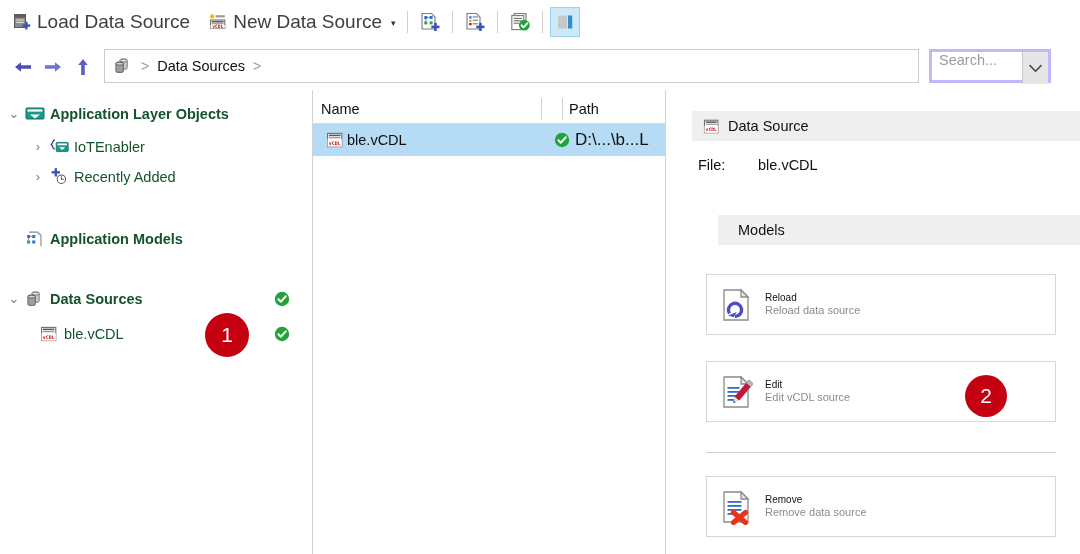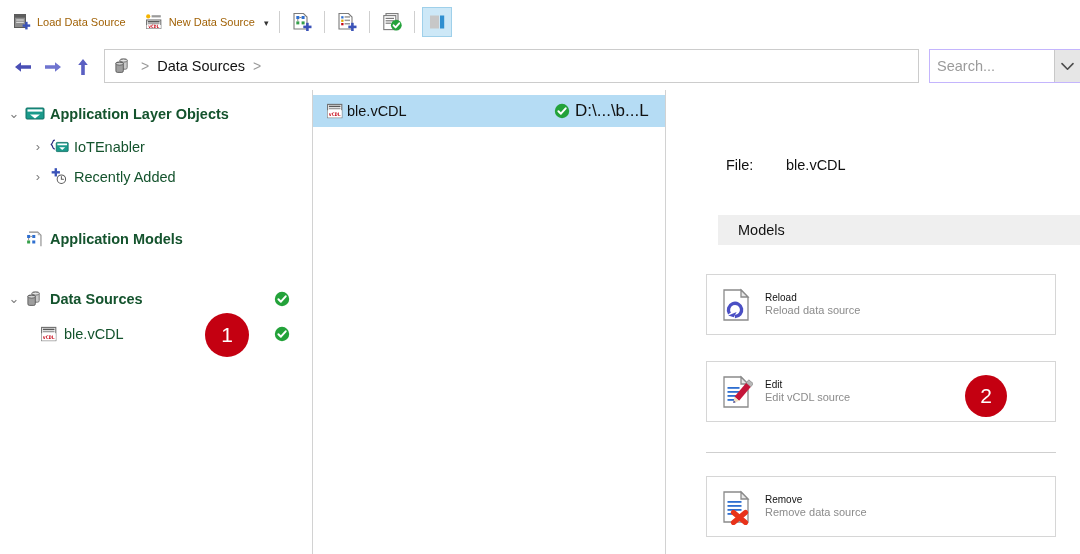--- a/index.html
+++ b/index.html
@@ -20,21 +20,21 @@
     background:#ffffff;
     display:flex;align-items:center;
     padding-left:8px;
     box-sizing:border-box;
   }
   .tb-btn{
     display:flex;align-items:center;gap:5px;
     height:30px;padding:0 4px;
     cursor:default;white-space:nowrap;
   }
-  .tb-btn .lbl{font-size:11px;color:#a16207;}
+  .tb-btn .lbl{font-size:19px;color:#404040;}
   .tb-caret{
     margin-left:4px;font-size:9px;color:#333;line-height:1;
     transform:translateY(1px);
   }
   .tb-sep{
     width:1px;height:22px;background:#cfcfcf;margin:0 7px;
   }
   .tb-icon-btn{
     width:30px;height:30px;display:flex;align-items:center;justify-content:center;
     border:1px solid transparent;box-sizing:border-box;
@@ -58,23 +58,23 @@
   .breadcrumb{
     position:absolute;left:104px;top:5px;
     width:815px;height:34px;
     border:1px solid #cccccc;background:#ffffff;
     display:flex;align-items:center;
     padding-left:8px;box-sizing:border-box;gap:6px;
   }
   .bc-sep{color:#9a9a9a;font-size:14px;padding:0 2px;}
   .bc-text{font-size:14.5px;color:#111;}
   .searchbox{
-    position:absolute;left:929px;top:5px;width:152px;height:34px;
-    border:1px solid #c4b5fd;background:#ffffff;
-    display:flex;align-items:center;box-sizing:border-box;
+    position:absolute;left:929px;top:5px;width:122px;height:34px;
+    border:3px solid #c4b5fd;background:#ffffff;
+    display:flex;box-sizing:border-box;
   }
   .searchbox .ph{
     flex:1;padding-left:7px;font-size:14.5px;color:#9b9b9b;
   }
   .search-drop{
     width:25px;height:32px;background:#e6e6e6;border-left:1px solid #c8c8c8;
     display:flex;align-items:center;justify-content:center;
   }
 
   
@@ -124,21 +124,21 @@
   .detail{
     position:absolute;left:666px;top:95px;width:414px;height:459px;background:#ffffff;
   }
   .d-header{
     position:absolute;left:26px;top:16px;width:388px;height:30px;
     background:#efefef;display:flex;align-items:center;padding-left:10px;
     box-sizing:border-box;gap:7px;
   }
   .d-header .txt{font-size:14.5px;color:#111;}
   .d-field{
-    position:absolute;left:32px;top:62px;display:flex;align-items:center;margin-left:28px;
+    position:absolute;left:32px;top:62px;display:flex;align-items:center;
   }
   .d-field .k{font-size:14.5px;color:#111;width:60px;}
   .d-field .v{font-size:14.5px;color:#111;}
   .d-actions-bar{
     position:absolute;left:52px;top:120px;width:362px;height:30px;
     background:#efefef;display:flex;align-items:center;padding-left:20px;
     box-sizing:border-box;
   }
   .d-actions-bar .txt{font-size:14.5px;color:#111;}
 
@@ -409,20 +409,27 @@
       <span class="tstatus">
         <svg width="16" height="16" viewBox="0 0 16 16">
           <circle cx="8" cy="8" r="7.2" fill="#23a23a"></circle>
           <path d="M4.4 8.2 L6.9 10.7 L11.7 5.3" stroke="#ffffff" stroke-width="2" fill="none" stroke-linecap="round" stroke-linejoin="round"></path>
         </svg>
       </span>
     </div>
   </div>
 
   <div class="list">
+    <div class="list-head">
+      <div class="lh-cell" style="width:228px;">Name</div>
+      <div class="lh-div" style="left:228px;"></div>
+      <div class="lh-cell" style="width:20px;"></div>
+      <div class="lh-div" style="left:249px;"></div>
+      <div class="lh-cell" style="width:100px;">Path</div>
+    </div>
 
     <div class="list-row sel">
       <span class="lr-icon">
         <svg width="20" height="20" viewBox="0 0 20 20">
           <rect x="2.6" y="3.4" width="14.2" height="13.2" fill="#ffffff" stroke="#6e6e6e" stroke-width="1.1"></rect>
           <rect x="3.9" y="4.6" width="11.6" height="1.6" fill="#5a5a5a"></rect>
           <rect x="3.9" y="7.0" width="11.6" height="1.3" fill="#9e9e9e"></rect>
           <rect x="2.6" y="9.2" width="14.2" height="7.4" fill="#ffffff"></rect>
           <text x="9.7" y="14.6" font-size="4.9" font-family="DejaVu Sans Mono, monospace" fill="#c40011" text-anchor="middle" font-weight="bold">vCDL</text>
         </svg>
@@ -433,20 +440,32 @@
           <circle cx="8" cy="8" r="7.2" fill="#23a23a"></circle>
           <path d="M4.4 8.2 L6.9 10.7 L11.7 5.3" stroke="#ffffff" stroke-width="2" fill="none" stroke-linecap="round" stroke-linejoin="round"></path>
         </svg>
       </span>
       <span class="lr-path">D:\...\b...L</span>
     </div>
   </div>
 
   <div class="detail">
 
+    <div class="d-header">
+      <span>
+        <svg width="19" height="19" viewBox="0 0 20 20">
+          <rect x="2.6" y="3.4" width="14.2" height="13.2" fill="#ffffff" stroke="#6e6e6e" stroke-width="1.1"></rect>
+          <rect x="3.9" y="4.6" width="11.6" height="1.6" fill="#5a5a5a"></rect>
+          <rect x="3.9" y="7.0" width="11.6" height="1.3" fill="#9e9e9e"></rect>
+          <rect x="2.6" y="9.2" width="14.2" height="7.4" fill="#ffffff"></rect>
+          <text x="9.7" y="14.6" font-size="4.9" font-family="DejaVu Sans Mono, monospace" fill="#c40011" text-anchor="middle" font-weight="bold">vCDL</text>
+        </svg>
+      </span>
+      <span class="txt">Data Source</span>
+    </div>
 
     <div class="d-field">
       <span class="k">File:</span>
       <span class="v">ble.vCDL</span>
     </div>
 
     <div class="d-actions-bar">
       <span class="txt">Models</span>
     </div>
   </div>

